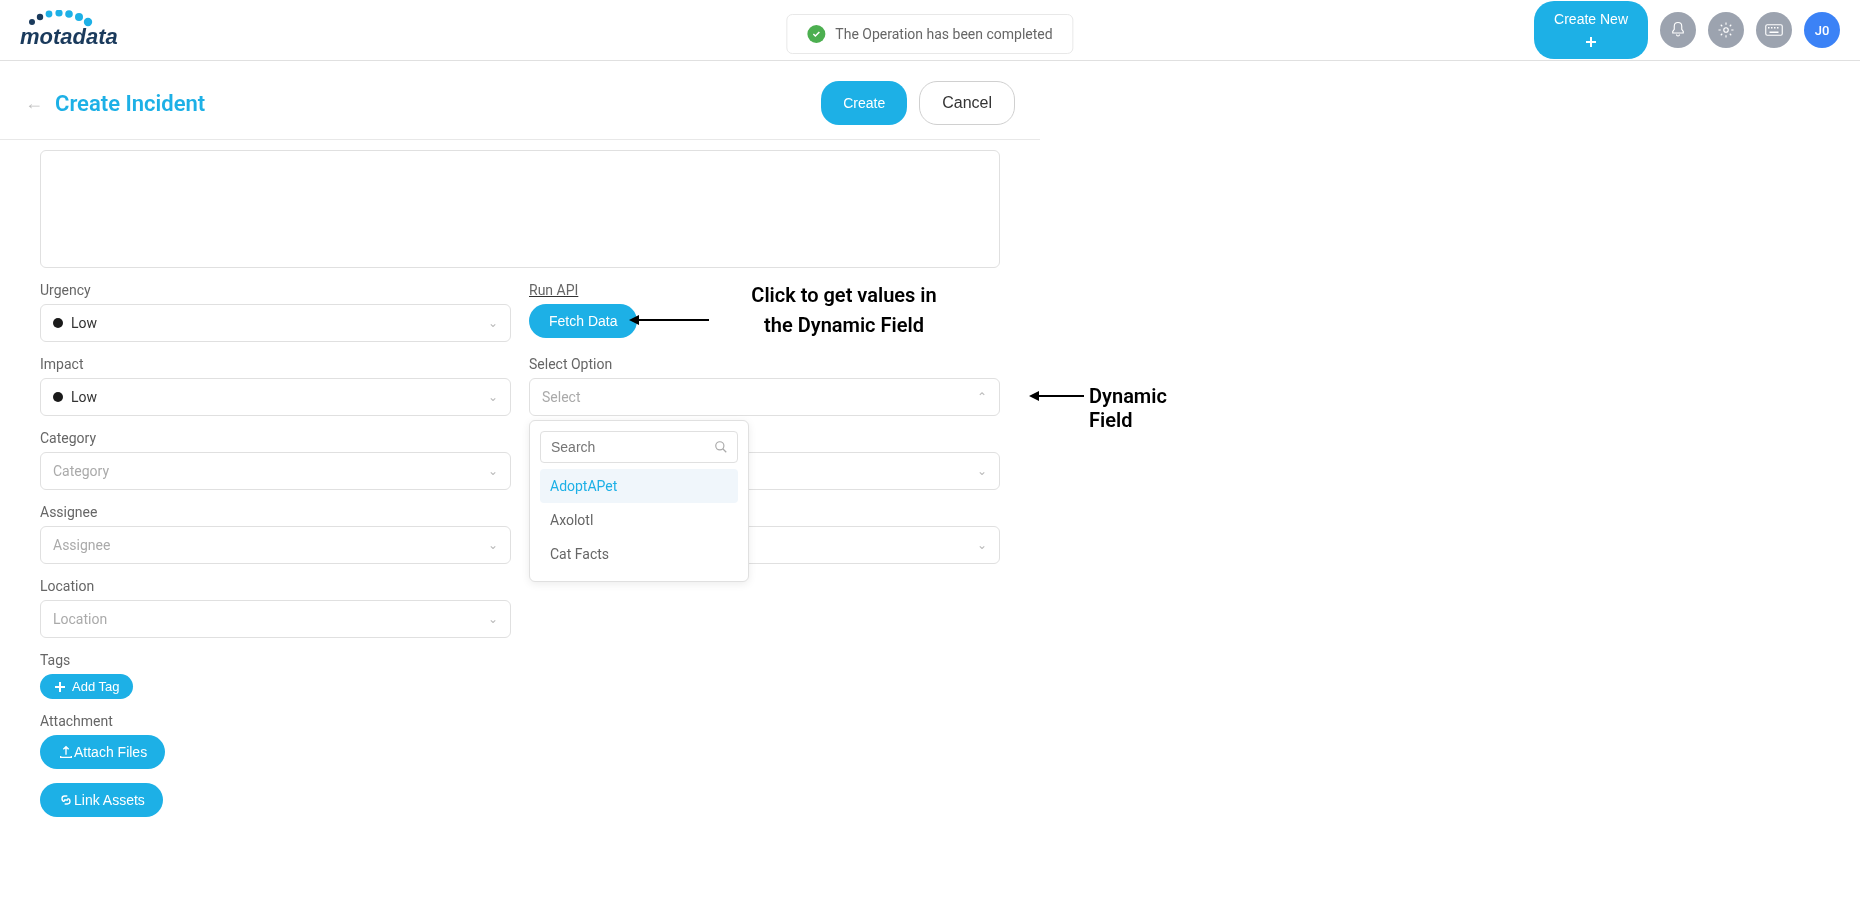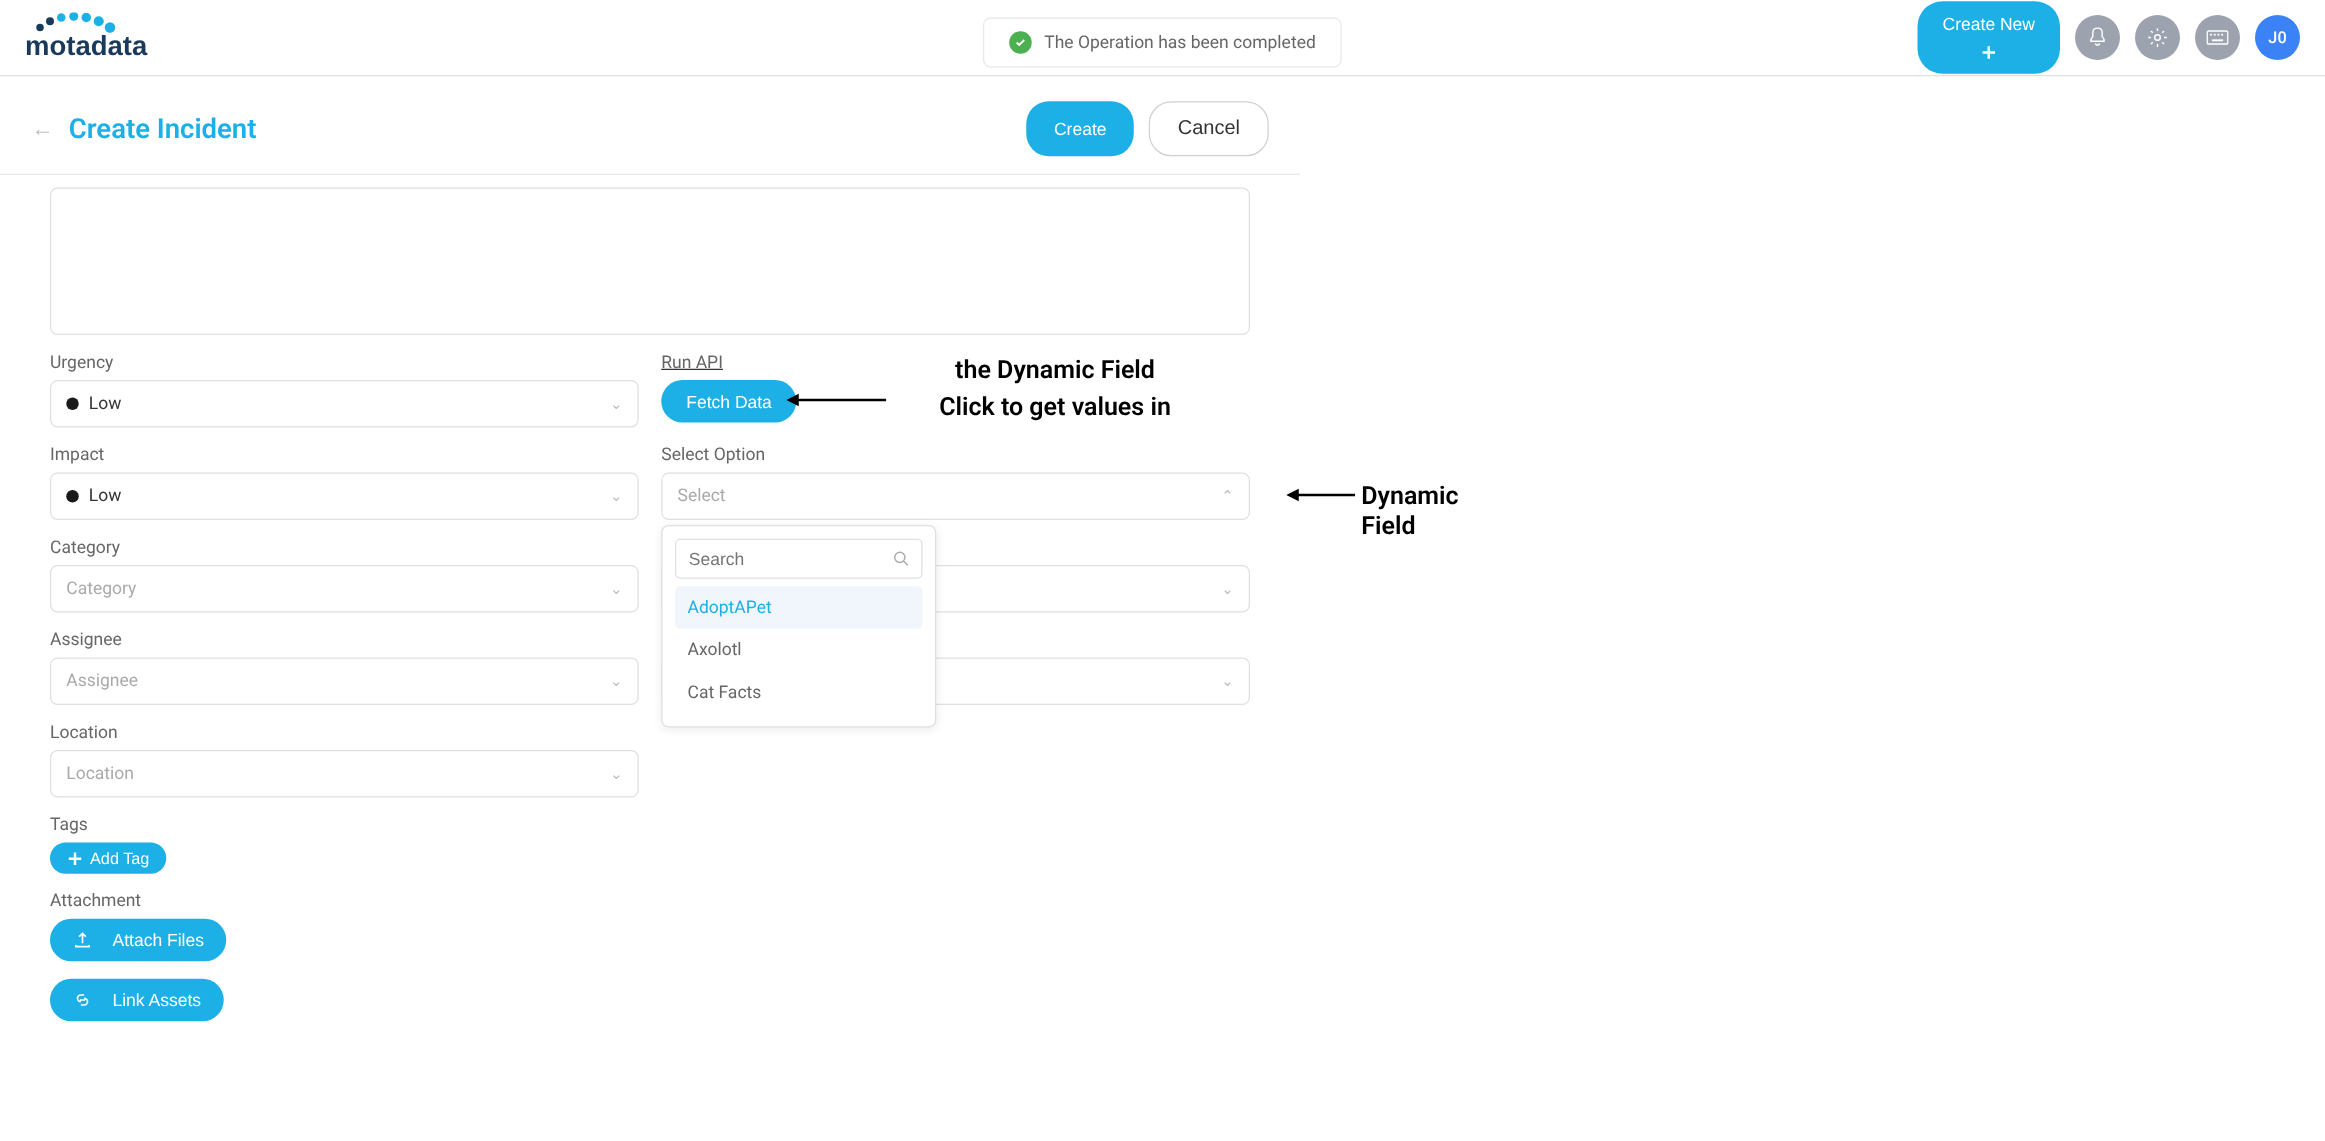--- a/index.html
+++ b/index.html
@@ -16,20 +16,21 @@
       display: flex;
       align-items: center;
       justify-content: space-between;
       padding: 10px 20px;
       border-bottom: 1px solid #e0e0e0;
       height: 61px;
     }
     .logo {
       display: flex;
       align-items: flex-start;
+      font-style: italic;
     }
     .toast {
       position: absolute;
       left: 50%;
       transform: translateX(-50%);
       top: 14px;
       display: flex;
       align-items: center;
       gap: 10px;
       padding: 10px 20px;
@@ -264,21 +265,21 @@
       background: #1db0e6;
       color: #fff;
       border: none;
       padding: 9px 18px;
       border-radius: 18px;
       font-size: 14px;
       font-weight: 500;
       cursor: pointer;
       display: inline-flex;
       align-items: center;
-      gap: 16px;
+      gap: 0;
     }
     .annotation {
       position: absolute;
       font-size: 20px;
       font-weight: 600;
       color: #000;
       pointer-events: none;
     }
     .annotation-arrow {
       position: absolute;
@@ -378,22 +379,22 @@
     <div class="form-col" style="position:relative;text-decoration:underline;">
       <label class="form-label">Run API</label>
       <button class="fetch-btn">Fetch Data</button>
 
       
       <svg class="annotation-arrow" style="left:100px; top:30px;" width="80" height="16">
         <line x1="80" y1="8" x2="8" y2="8" stroke="#000" stroke-width="2"></line>
         <polygon points="0,8 10,3 10,13" fill="#000"></polygon>
       </svg>
       <div class="annotation" style="left:185px; top:-2px; width:260px; text-align:center; line-height:1.5;">
+        <div>Click to get values in</div>
         <div>the Dynamic Field</div>
-        <div>Click to get values in</div>
       </div>
     </div>
   </div>
 
   <div class="form-row">
     <div class="form-col">
       <label class="form-label">Impact</label>
       <div class="form-select">
         <span class="select-value">
             <span class="dot"></span>

